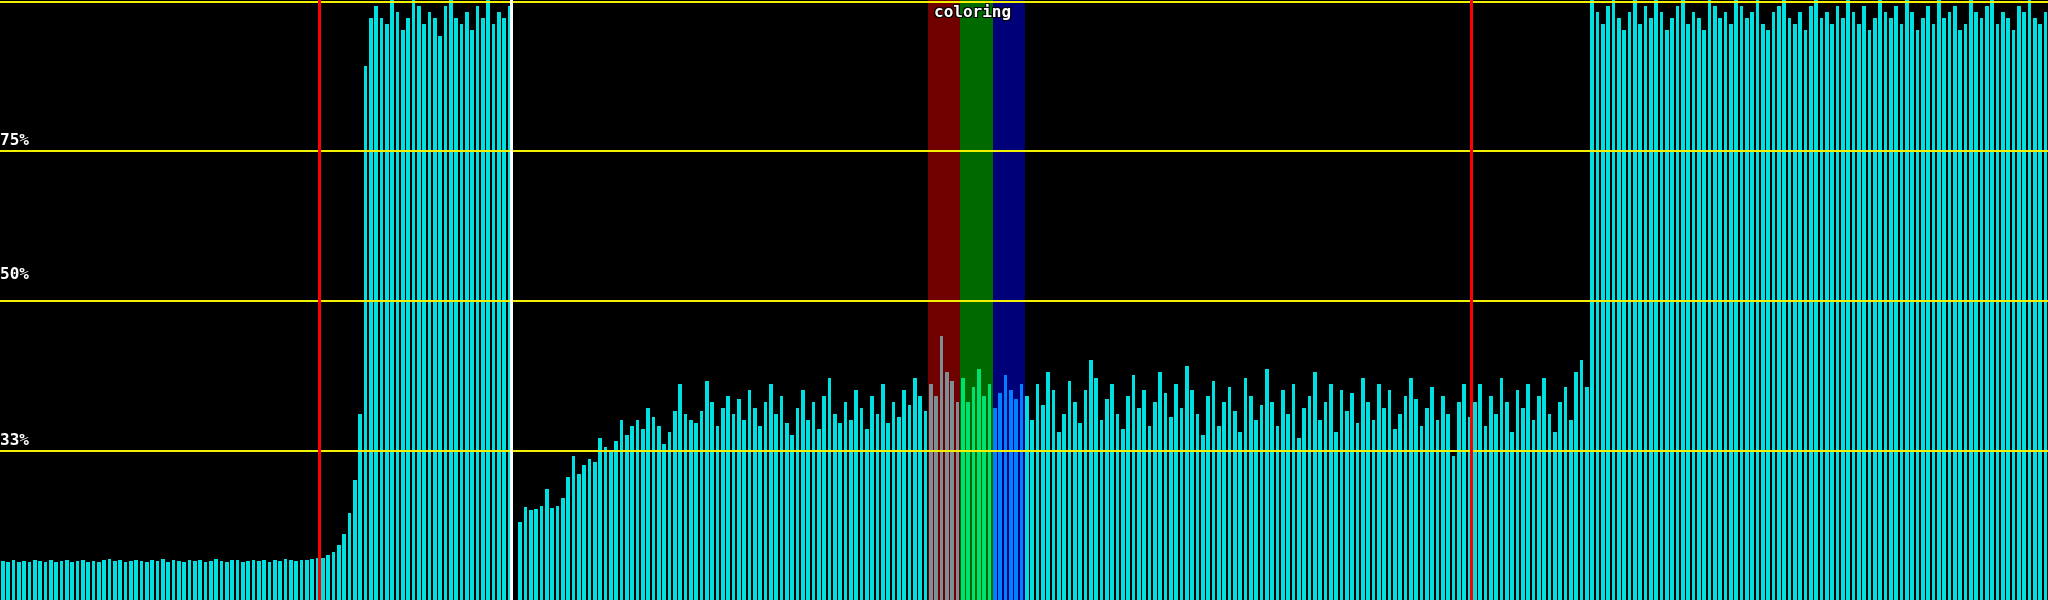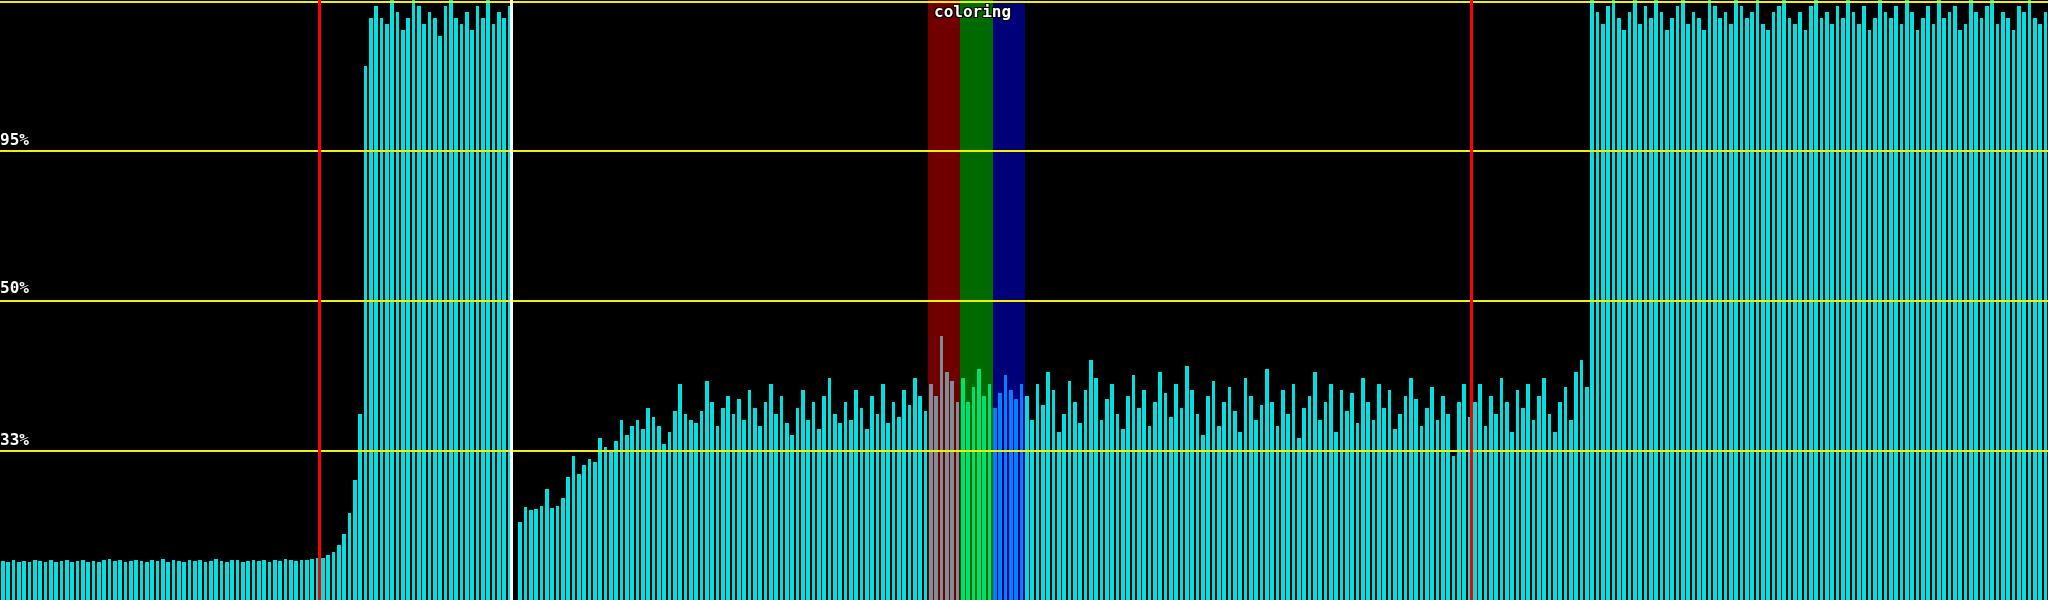--- a/index.html
+++ b/index.html
@@ -432,18 +432,18 @@
       <div class="hline" style="top: 150px; background: rgb(240, 240, 0);"></div>
       <div class="hline" style="top: 300px; background: rgb(240, 240, 0);"></div>
       <div class="hline" style="top: 450px; background: rgb(240, 240, 0);"></div>
     </div>
   <div id="marker-layer" class="layer">
       <div class="vline" style="left: 318px; width: 3px; background: rgb(255, 0, 0);"></div>
       <div class="vline" style="left: 510px; width: 3px; background: rgb(255, 255, 255);"></div>
       <div class="vline" style="left: 1470px; width: 3px; background: rgb(255, 0, 0);"></div>
     </div>
 
-  <span class="tick" style="top:131px">95%</span>
-  <span class="tick" style="top:279px">50%</span>
+  <span class="tick" style="top:131px">75%</span>
+  <span class="tick" style="top:265px">50%</span>
   <span class="tick" style="top:431px">33%</span>
 
   <span class="region-label" id="region-label" style="left: 934px; top: 3px;">coloring</span>
 </div>
 
 </body></html>

